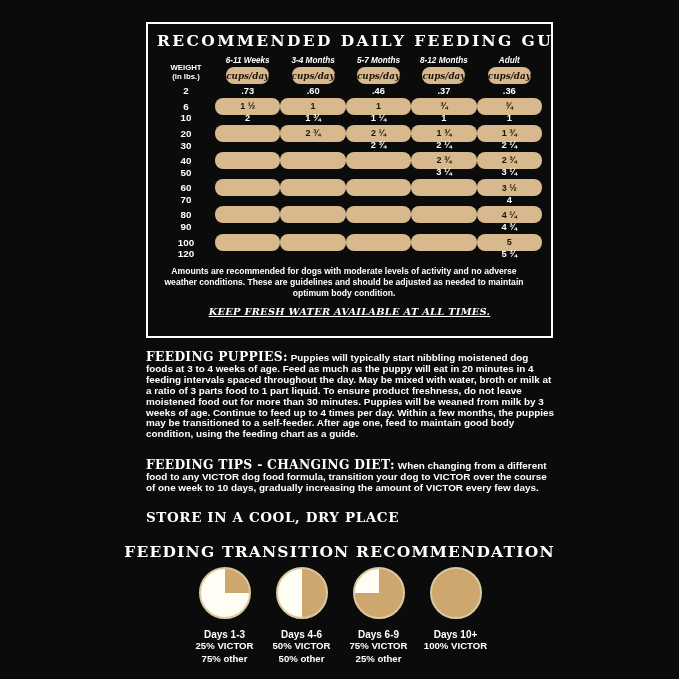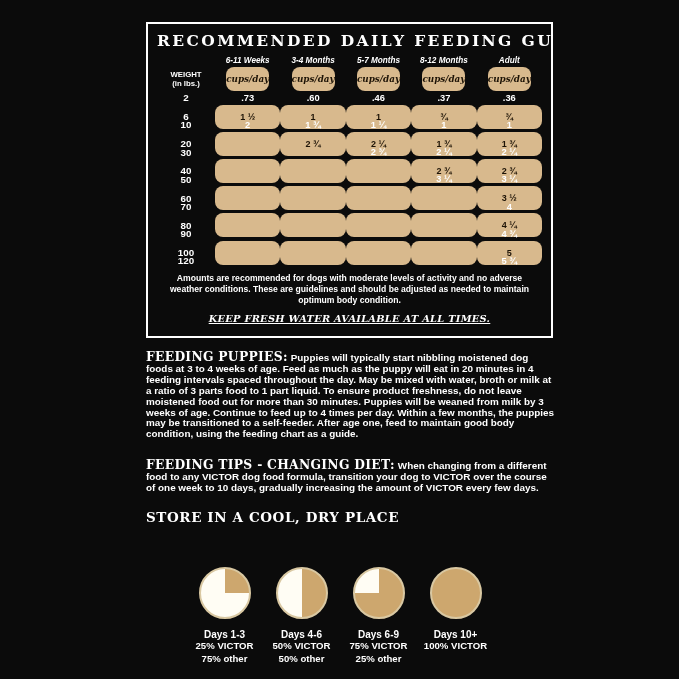--- a/index.html
+++ b/index.html
@@ -13,29 +13,29 @@
   
   .guide-box{position:absolute;left:146px;top:22px;width:407px;height:316px;
     border:2px solid var(--white);box-sizing:border-box;padding:7px 9px 6px;overflow:hidden;}
   .guide-title{font-family:"DejaVu Serif",serif;font-weight:bold;text-align:center;
     font-size:15.5px;letter-spacing:2.4px;white-space:nowrap;}
   .t-grid{display:grid;grid-template-columns:58px repeat(5,1fr);align-items:center;}
   .t-header{margin-top:6px;}
   .weight-head{font-size:7.8px;font-weight:bold;text-align:center;line-height:1.15;align-self:end;padding-bottom:2px;}
   .age-col{display:flex;flex-direction:column;align-items:center;font-style:italic;}
   .age-label{font-size:8.2px;font-weight:bold;text-align:center;margin-bottom:2px;white-space:nowrap;}
-  .pill{background:var(--tan);border-radius:8px;height:24px;display:flex;align-items:center;
+  .pill{background:var(--tan);border-radius:8px;height:17px;display:flex;align-items:center;
     justify-content:center;color:var(--text-dark);}
   .unit-pill{font-family:"DejaVu Serif",serif;font-size:8.8px;font-weight:bold;}
   .t-row{height:13.6px;}
   .t-weight{font-size:9.8px;font-weight:bold;text-align:center;}
   .t-cell{font-size:9.3px;font-weight:bold;text-align:center;}
   .cell-pill{font-size:9px;}
   .notes{margin-top:5px;font-size:8.6px;font-weight:bold;text-align:center;line-height:1.27;}
-  .notes-wrap{display:flex;flex-direction:column;align-items:center;}
+  .notes-wrap{display:flex;flex-direction:row;align-items:center;}
   .note-1{max-width:374px;}
   .note-2{margin-top:7px;max-width:320px;}
   .water-note{margin-top:8px;font-family:"DejaVu Serif",serif;font-style:italic;font-weight:bold;
     font-size:9.8px;text-align:center;letter-spacing:0.3px;text-decoration:underline;}
 
   
   .para{position:absolute;left:146px;width:408px;font-size:9.9px;line-height:10.9px;font-weight:bold;}
   .para .lead{font-family:"DejaVu Serif",serif;font-size:12.3px;letter-spacing:0.3px;padding-right:3px;}
   .puppies{top:352px;}
   .tips{top:460px;}
@@ -221,20 +221,21 @@
   <div class="para puppies">
     <span class="lead">FEEDING PUPPIES:</span><span>Puppies will typically start nibbling moistened dog foods at 3 to 4 weeks of age. Feed as much as the puppy will eat in 20 minutes in 4 feeding intervals spaced throughout the day. May be mixed with water, broth or milk at a ratio of 3 parts food to 1 part liquid. To ensure product freshness, do not leave moistened food out for more than 30 minutes. Puppies will be weaned from milk by 3 weeks of age. Continue to feed up to 4 times per day. Within a few months, the puppies may be transitioned to a self-feeder. After age one, feed to maintain good body condition, using the feeding chart as a guide.</span>
   </div>
 
   <div class="para tips">
     <span class="lead">FEEDING TIPS - CHANGING DIET:</span><span>When changing from a different food to any VICTOR dog food formula, transition your dog to VICTOR over the course of one week to 10 days, gradually increasing the amount of VICTOR every few days.</span>
   </div>
 
   <div class="storage">STORE IN A COOL, DRY PLACE</div>
 
+  <div class="transition-title">FEEDING TRANSITION RECOMMENDATION</div>
 
   <div class="pies">
 
   <div class="pie-item">
     <div class="pie" style="background: conic-gradient(var(--pie-gold) 0deg 90deg, var(--pie-white) 90deg 360deg);"></div>
     <div class="pie-days">Days 1-3</div>
     <div class="pie-line">25% VICTOR</div>
     <div class="pie-line">75% other</div>
   </div>
 

